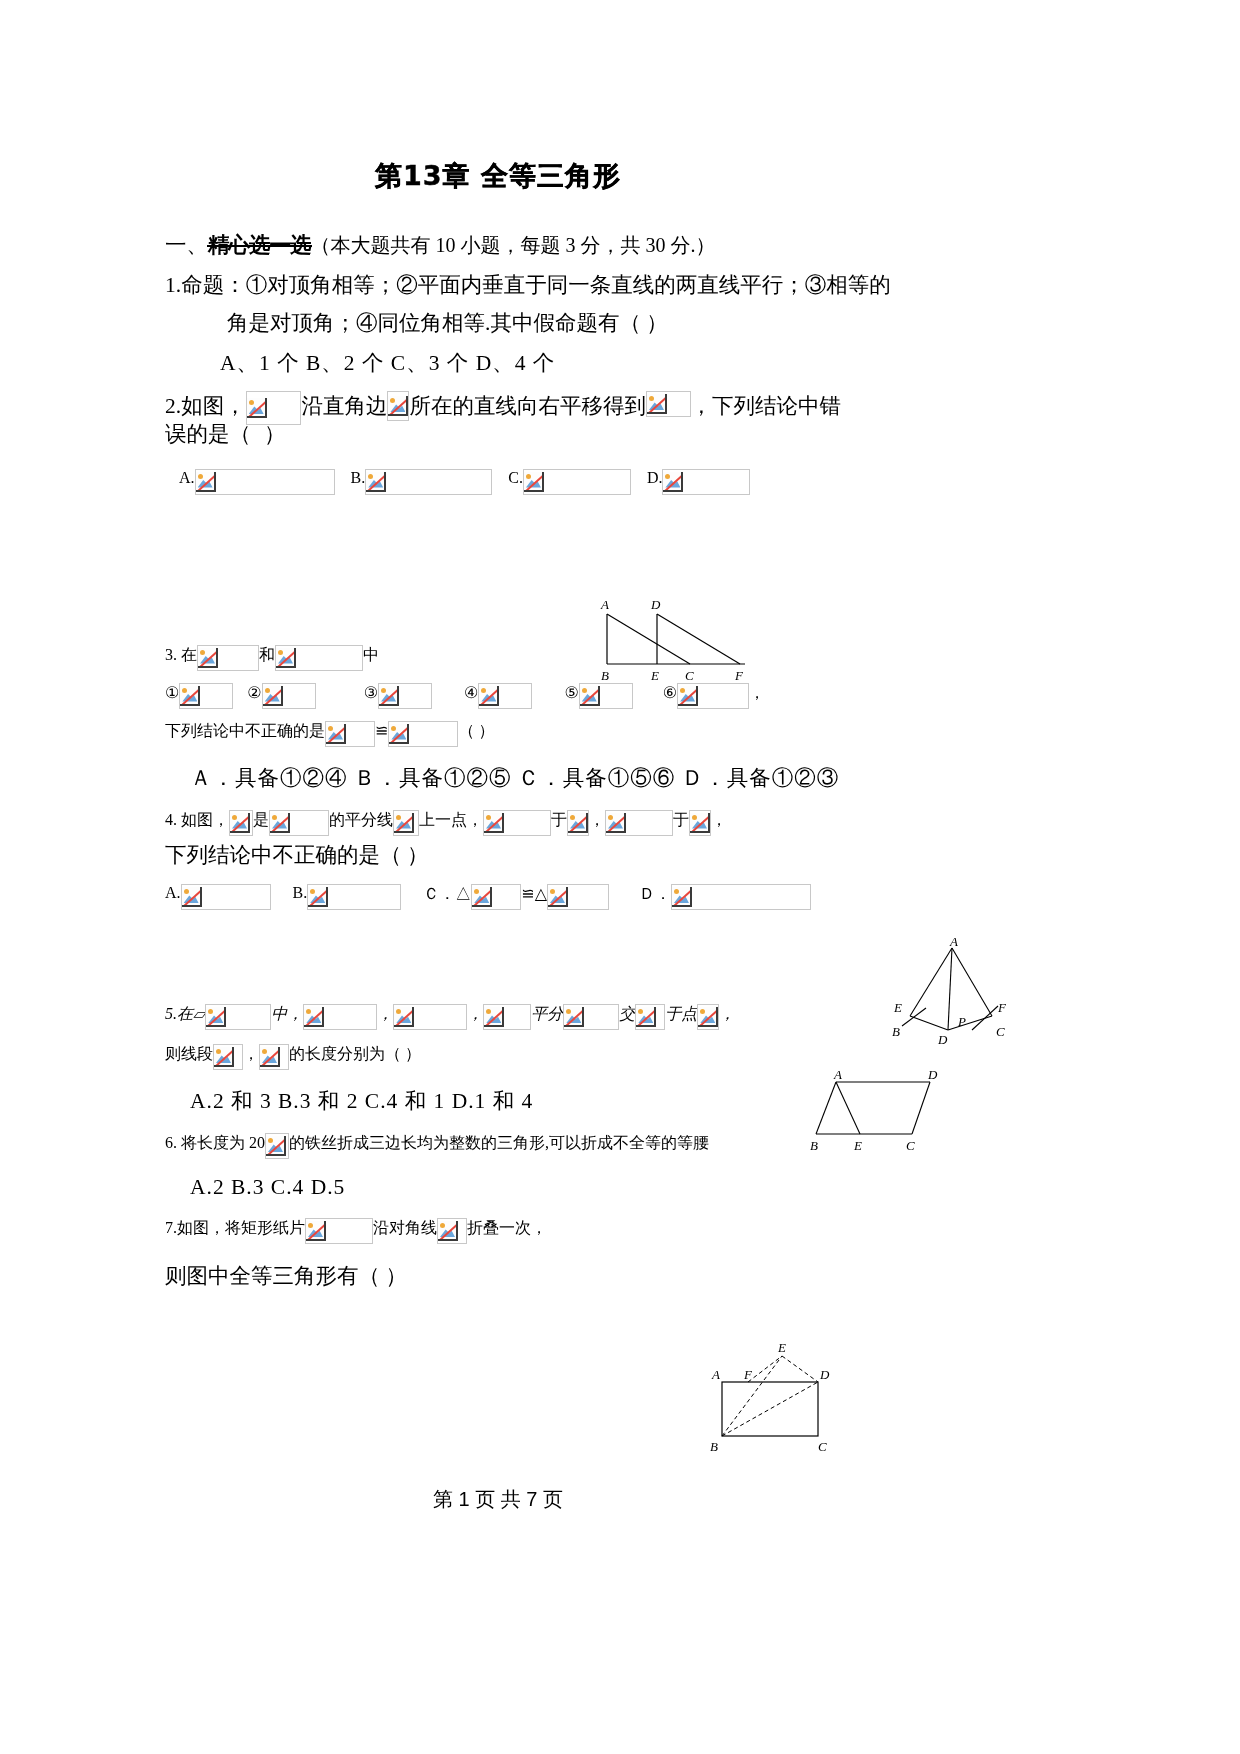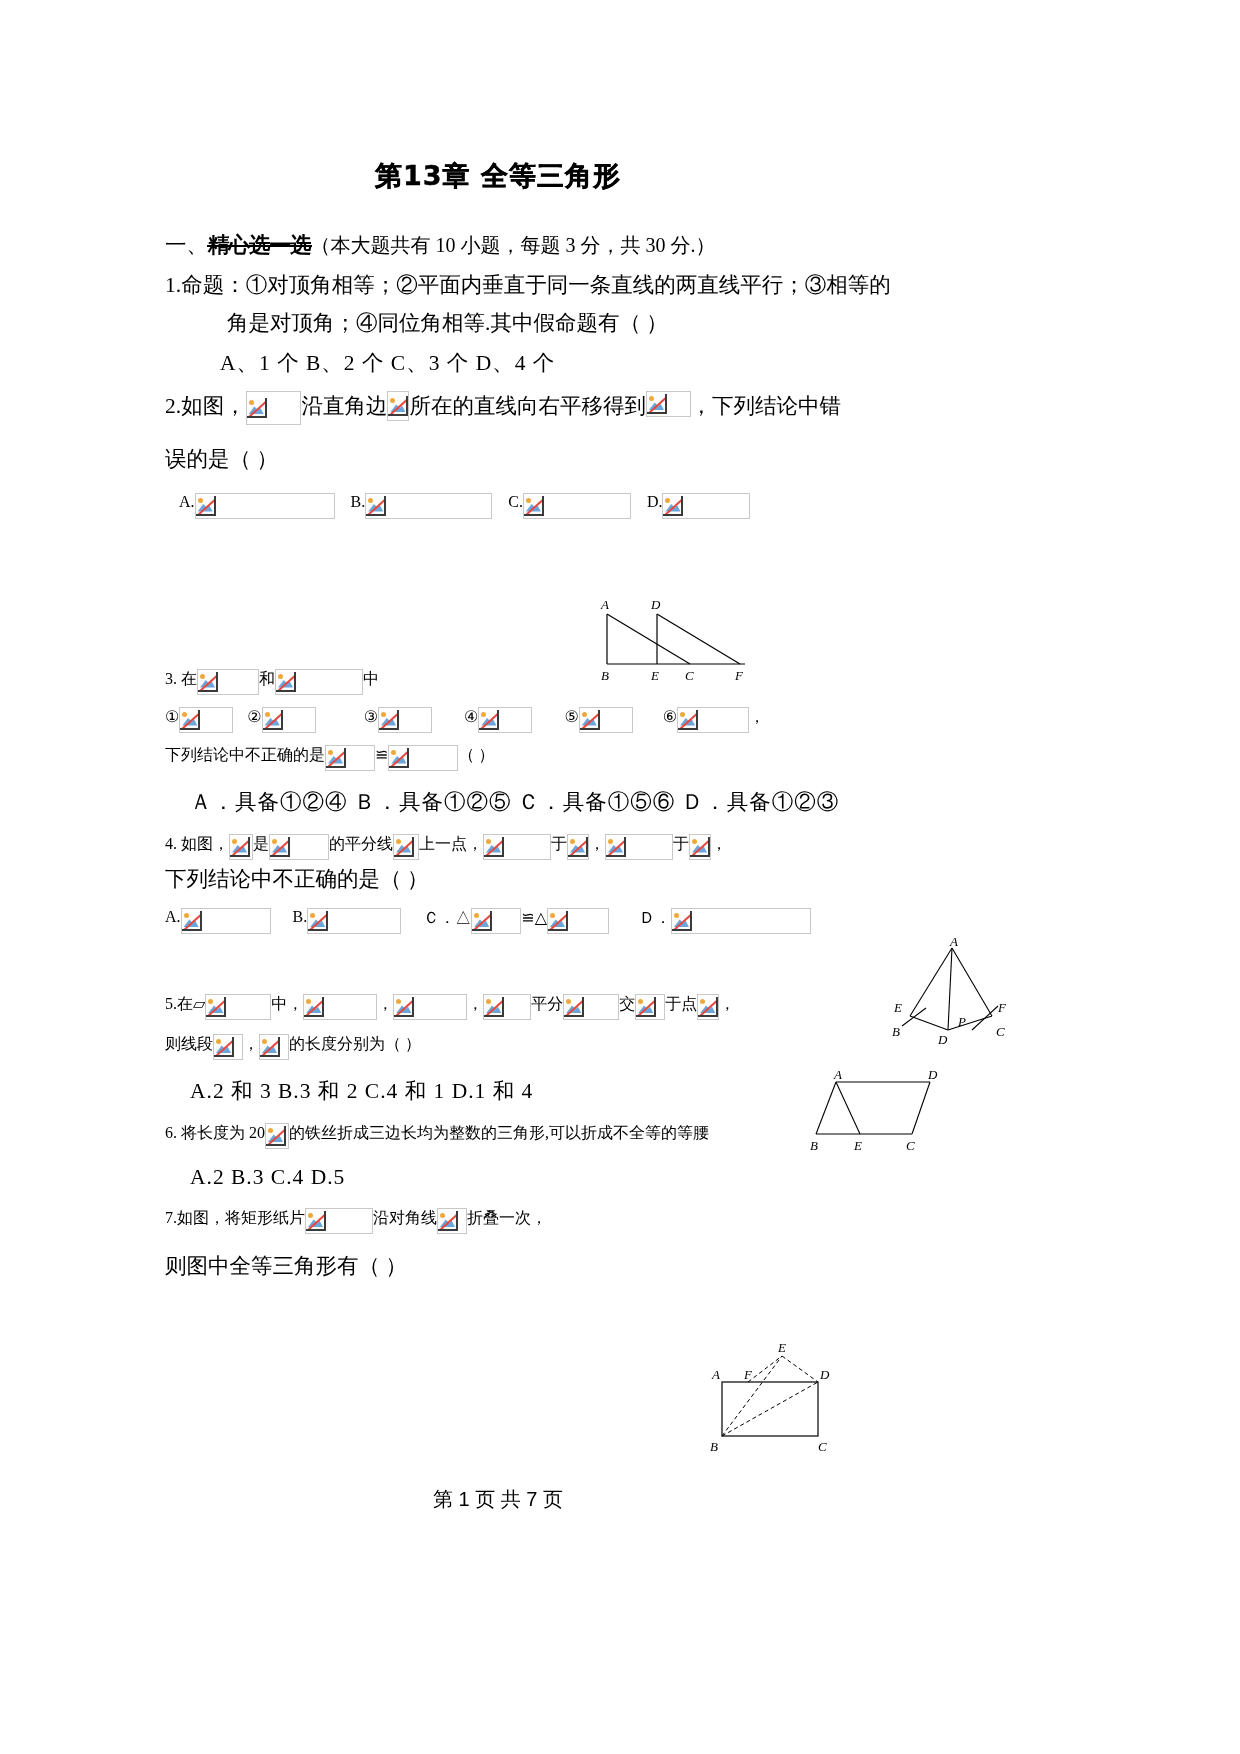--- a/index.html
+++ b/index.html
@@ -122,21 +122,21 @@
       <span>所在的直线向右平移得到</span>
       <span class="ph" style="width:70px;height:26px;"><span class="ph-in">
             <span class="bicon">
               <span class="sun"></span>
               <span class="mtn"></span>
               <span class="slash"></span>
             </span>
           </span></span>
       <span>，下列结论中错</span>
     </div>
-    <div class="line" style="margin-top:24px;">误的是（  ）</div>
+    <div class="line" style="font-family:Liberation Mono, monospace;">误的是（  ）</div>
 
     <div class="row" style="margin-top:22px; padding-left:14px;">
       <span>A.</span>
       <span class="ph" style="width:140px;height:26px;"><span class="ph-in">
             <span class="bicon">
               <span class="sun"></span>
               <span class="mtn"></span>
               <span class="slash"></span>
             </span>
           </span></span>
@@ -369,21 +369,21 @@
       <span>Ｄ．</span>
       <span class="ph" style="width:140px;height:26px;"><span class="ph-in">
             <span class="bicon">
               <span class="sun"></span>
               <span class="mtn"></span>
               <span class="slash"></span>
             </span>
           </span></span>
     </div>
 
-    <div class="row" style="margin-top:60px;">
+    <div class="row" style="margin-top:94px;font-style:italic;">
       <span>5.在▱</span>
       <span class="ph" style="width:66px;height:26px;"><span class="ph-in">
             <span class="bicon">
               <span class="sun"></span>
               <span class="mtn"></span>
               <span class="slash"></span>
             </span>
           </span></span>
       <span>中，</span>
       <span class="ph" style="width:74px;height:26px;"><span class="ph-in">

